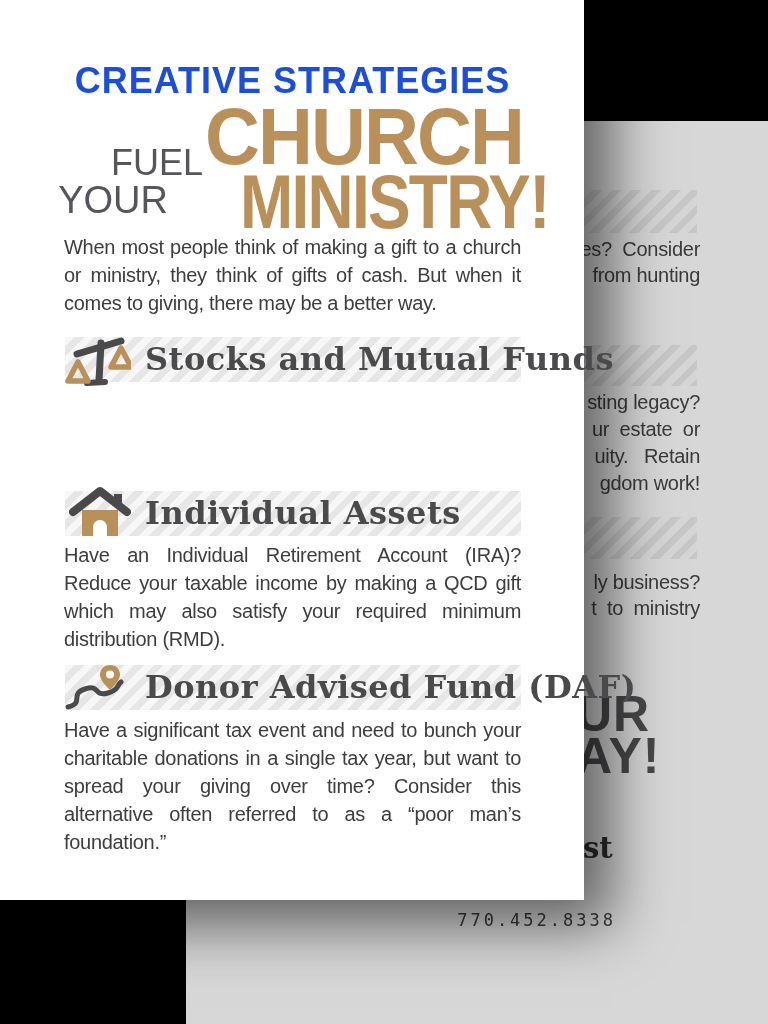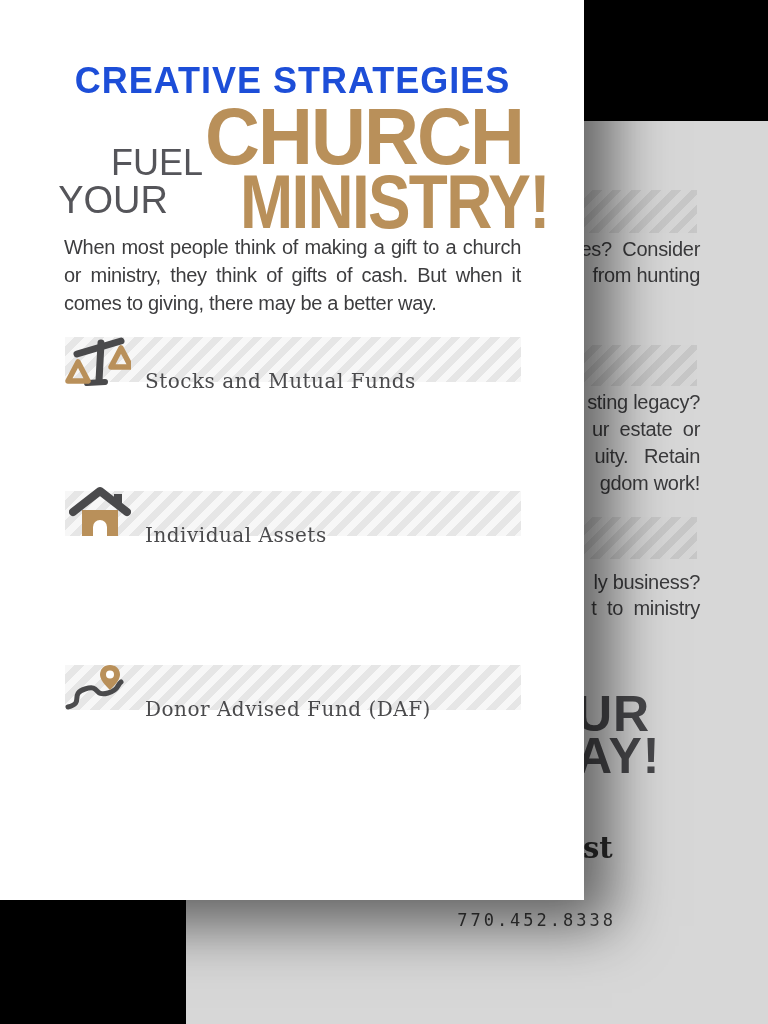--- a/index.html
+++ b/index.html
@@ -63,22 +63,22 @@
     color:#3d3d3f; font-size:20px; line-height:28px; letter-spacing:-0.3px;
   }
   .intro { top:233px; }
 
   .sec-banner {
     position:absolute; left:65px; width:456px; height:45px;
     background:repeating-linear-gradient(135deg,#f7f7f7 0 7px,#e6e6e6 7px 14px);
   }
   .sec-title {
     position:absolute; left:80px; top:0; line-height:45px;
-    font-family:"DejaVu Serif", serif; font-weight:normal;
-    font-size:20px; color:#4a4a4c; letter-spacing:0.5px; white-space:nowrap;margin-top:22px;
+    font-family:"DejaVu Serif", serif; font-weight:bold;
+    font-size:32px; color:#4a4a4c; letter-spacing:0.5px; white-space:nowrap;
   }
   .sec-icon { position:absolute; }
   .banner-1 { top:337px; }
   .banner-2 { top:491px; }
   .banner-3 { top:665px; }
   .body-1 { top:388px; }
   .body-2 { top:541px; }
   .body-3 { top:716px; }
 </style>
 </head>
@@ -145,26 +145,28 @@
       <span class="sec-icon" style="left:4px; top:-5px;">
         <svg width="62" height="52" viewBox="0 0 62 52">
           <rect x="45" y="8" width="8" height="13" fill="#4a4a4c"></rect>
           <rect x="13" y="24" width="36" height="26" fill="#b9905a"></rect>
           <path d="M24 50 v-9 a7 7 0 0 1 14 0 v9 z" fill="#ffffff"></path>
           <path d="M4 26 L31 5 L58 26" stroke="#4a4a4c" stroke-width="8" stroke-linejoin="round" stroke-linecap="round" fill="none"></path>
         </svg>
       </span>
       <span class="sec-title">Individual Assets</span>
     </div>
+    <div class="body-text body-2">Have an Individual Retirement Account (IRA)? Reduce your taxable income by making a QCD gift which may also satisfy your required minimum distribution (RMD).</div>
 
     <div class="sec-banner banner-3">
       <span class="sec-icon" style="left:-2px; top:-2px;">
         <svg width="66" height="50" viewBox="0 0 66 50">
           <path d="M5 44 C22 40 6 31 22 26 C38 21 30 34 45 30 C56 27 54 22 58 19" stroke="#4a4a4c" stroke-width="5" stroke-linecap="round" fill="none"></path>
           <path d="M47 2 C53 2 57 6 57 12 C57 18 47 27 47 27 C47 27 37 18 37 12 C37 6 41 2 47 2 Z" fill="#b9905a"></path>
           <circle cx="47" cy="11.5" r="4" fill="#ffffff"></circle>
         </svg>
       </span>
       <span class="sec-title">Donor Advised Fund (DAF)</span>
     </div>
+    <div class="body-text body-3">Have a significant tax event and need to bunch your charitable donations in a single tax year, but want to spread your giving over time? Consider this alternative often referred to as a “poor man’s foundation.”</div>
 
   </div>
 </div>
 
 </body></html>

